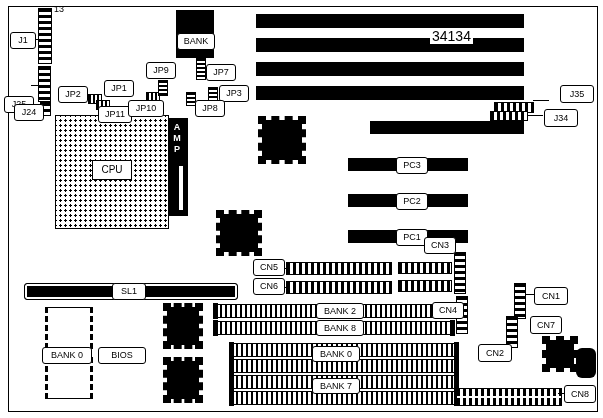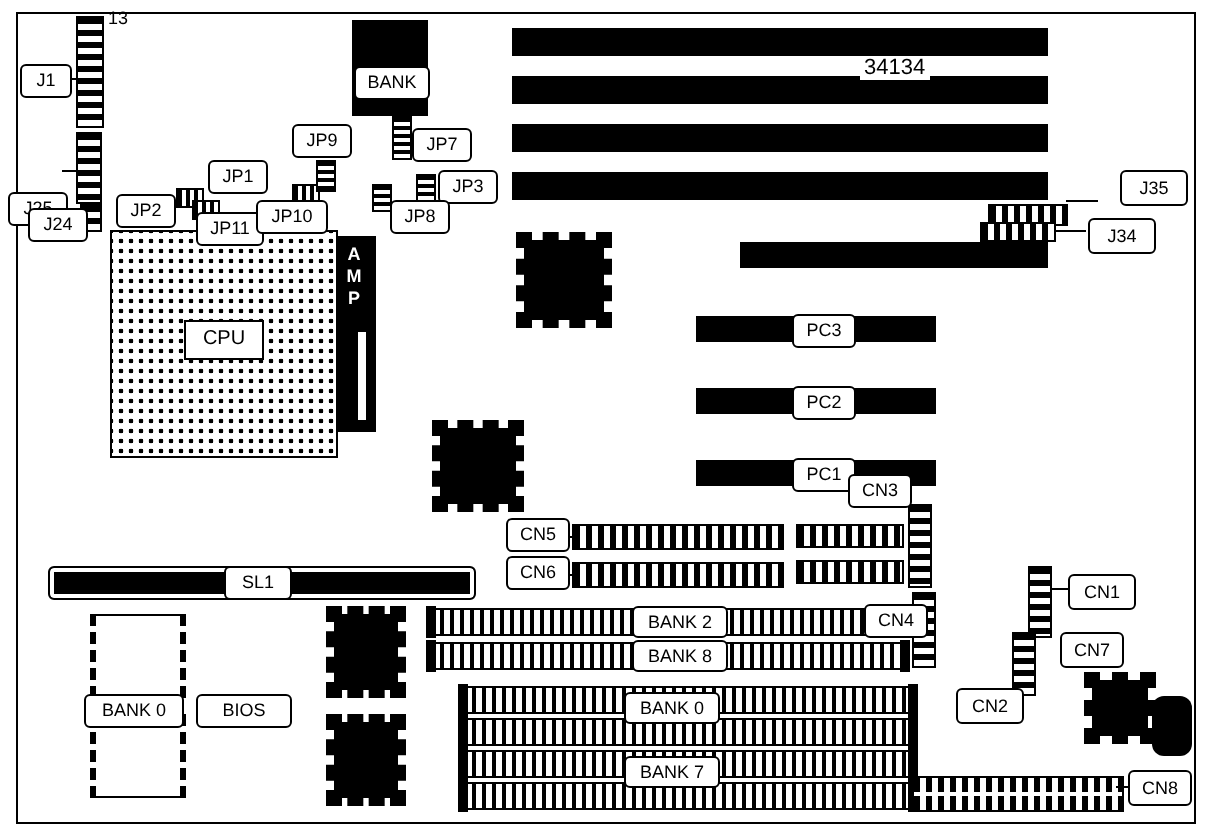--- a/index.html
+++ b/index.html
@@ -33,21 +33,21 @@
   .simm::after{right:-2px}
   .sl1{position:absolute;background:#000;border:1px solid #000;border-radius:3px;
        box-shadow:inset 0 0 0 2px #fff}
   .pingrid{position:absolute;border:1px solid #000;
         background:repeating-linear-gradient(90deg,#000 0 3px,#fff 3px 6px)}
   .pingrid::after{content:"";position:absolute;left:0;right:0;top:50%;margin-top:-1px;
         height:2px;background:#fff}
   .amp-text{position:absolute;color:#fff;writing-mode:vertical-lr;text-orientation:upright;
         font-size:9px;font-weight:bold;letter-spacing:1px;z-index:3}
   .amp-stripe{position:absolute;background:#fff}
-  .partnum{position:absolute;font-size:11px;background:#fff;padding:0 2px;z-index:5;color:#000}
+  .partnum{position:absolute;font-size:14px;background:#fff;padding:0 2px;z-index:5;color:#000}
   .tinytext{position:absolute;font-size:9px;color:#000;z-index:5}
   .lead{position:absolute;height:1px;background:#000;z-index:4}
   .kbd{position:absolute;background:#000;border-radius:6px}
 </style>
 </head>
 <body>
 
 <div class="board">
   <div class="outline" style="left:8px;top:6px;width:588px;height:404px"></div>
 
@@ -57,21 +57,21 @@
   <div class="callout" style="left:10px;top:32px;width:24px;height:15px">J1</div>
 
   <div class="vconn" style="left:38px;top:66px;width:11px;height:34px"></div>
   <div class="lead" style="left:31px;top:85px;width:7px"></div>
   <div class="callout" style="left:4px;top:96px;width:28px;height:15px">J25</div>
 
   <div class="vconn" style="left:40px;top:102px;width:9px;height:12px"></div>
   <div class="callout" style="left:14px;top:104px;width:28px;height:15px">J24</div>
 
   <div class="jumper" style="left:88px;top:94px;width:12px;height:8px"></div>
-  <div class="callout" style="left:58px;top:97px;width:28px;height:15px">JP2</div>
+  <div class="callout" style="left:58px;top:86px;width:28px;height:15px">JP2</div>
 
   <div class="jumper" style="left:96px;top:100px;width:12px;height:8px"></div>
   <div class="callout" style="left:98px;top:106px;width:32px;height:15px">JP11</div>
 
   <div class="jumper" style="left:118px;top:84px;width:14px;height:8px"></div>
   <div class="callout" style="left:104px;top:80px;width:28px;height:15px">JP1</div>
 
   <div class="jumper" style="left:146px;top:92px;width:12px;height:8px"></div>
   <div class="callout" style="left:128px;top:100px;width:34px;height:15px">JP10</div>
 

